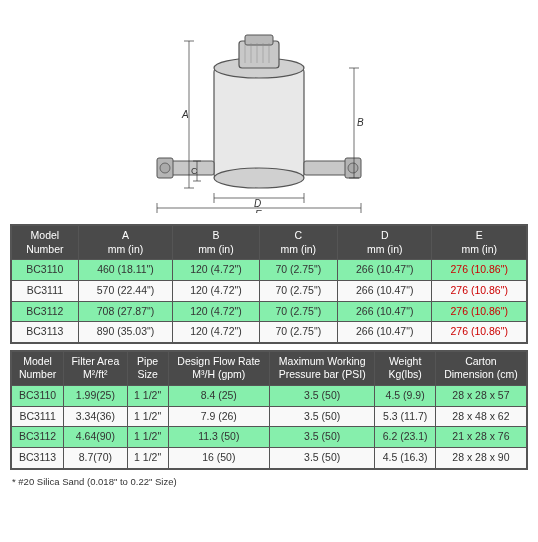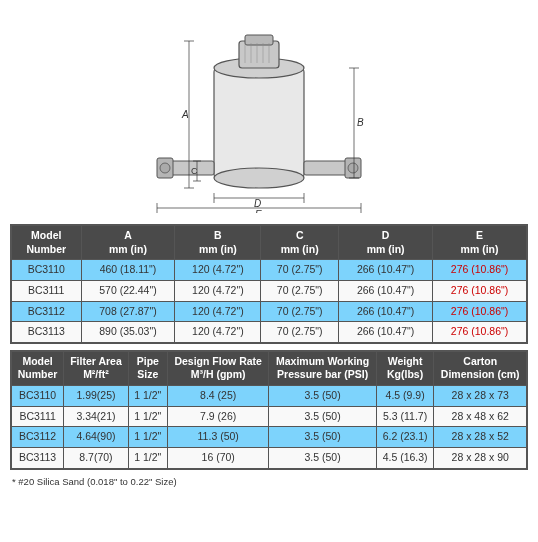--- a/index.html
+++ b/index.html
@@ -47,25 +47,25 @@
     table th, table td {
       border: 1px solid #555;
       padding: 3px 5px;
       text-align: center;
       line-height: 1.3;
     }
 
     table thead tr th {
       background: #4a4a4a;
       color: #fff;
-      font-weight: bold;
+      font-weight: normal;
     }
 
     table tbody tr td {
-      background: #7dd3fc;
+      background: #86efac;
       color: #333;
     }
 
     table tbody tr:nth-child(even) td {
       background: #f9f9f9;
     }
 
     .red-text {
       color: #cc0000;
     }
@@ -198,45 +198,45 @@
         </tr>
       </thead>
       <tbody id="table2-body">
       <tr>
       <td>BC3110</td>
       <td>1.99(25)</td>
       <td>1 1/2"</td>
       <td>8.4 (25)</td>
       <td>3.5 (50)</td>
       <td>4.5 (9.9)</td>
-      <td>28 x 28 x 73</td>
+      <td>28 x 28 x 57</td>
     </tr>
           <tr>
       <td>BC3111</td>
-      <td>3.34(21)</td>
+      <td>3.34(36)</td>
       <td>1 1/2"</td>
       <td>7.9 (26)</td>
       <td>3.5 (50)</td>
       <td>5.3 (11.7)</td>
       <td>28 x 48 x 62</td>
     </tr>
           <tr>
       <td>BC3112</td>
       <td>4.64(90)</td>
       <td>1 1/2"</td>
       <td>11.3 (50)</td>
       <td>3.5 (50)</td>
       <td>6.2 (23.1)</td>
-      <td>28 x 28 x 52</td>
+      <td>21 x 28 x 76</td>
     </tr>
           <tr>
       <td>BC3113</td>
       <td>8.7(70)</td>
       <td>1 1/2"</td>
-      <td>16 (70)</td>
+      <td>16 (50)</td>
       <td>3.5 (50)</td>
       <td>4.5 (16.3)</td>
       <td>28 x 28 x 90</td>
     </tr>
         </tbody>
     </table>
   </div>
 
   <div class="footnote">* #20 Silica Sand (0.018" to 0.22" Size)</div>
 </div>

